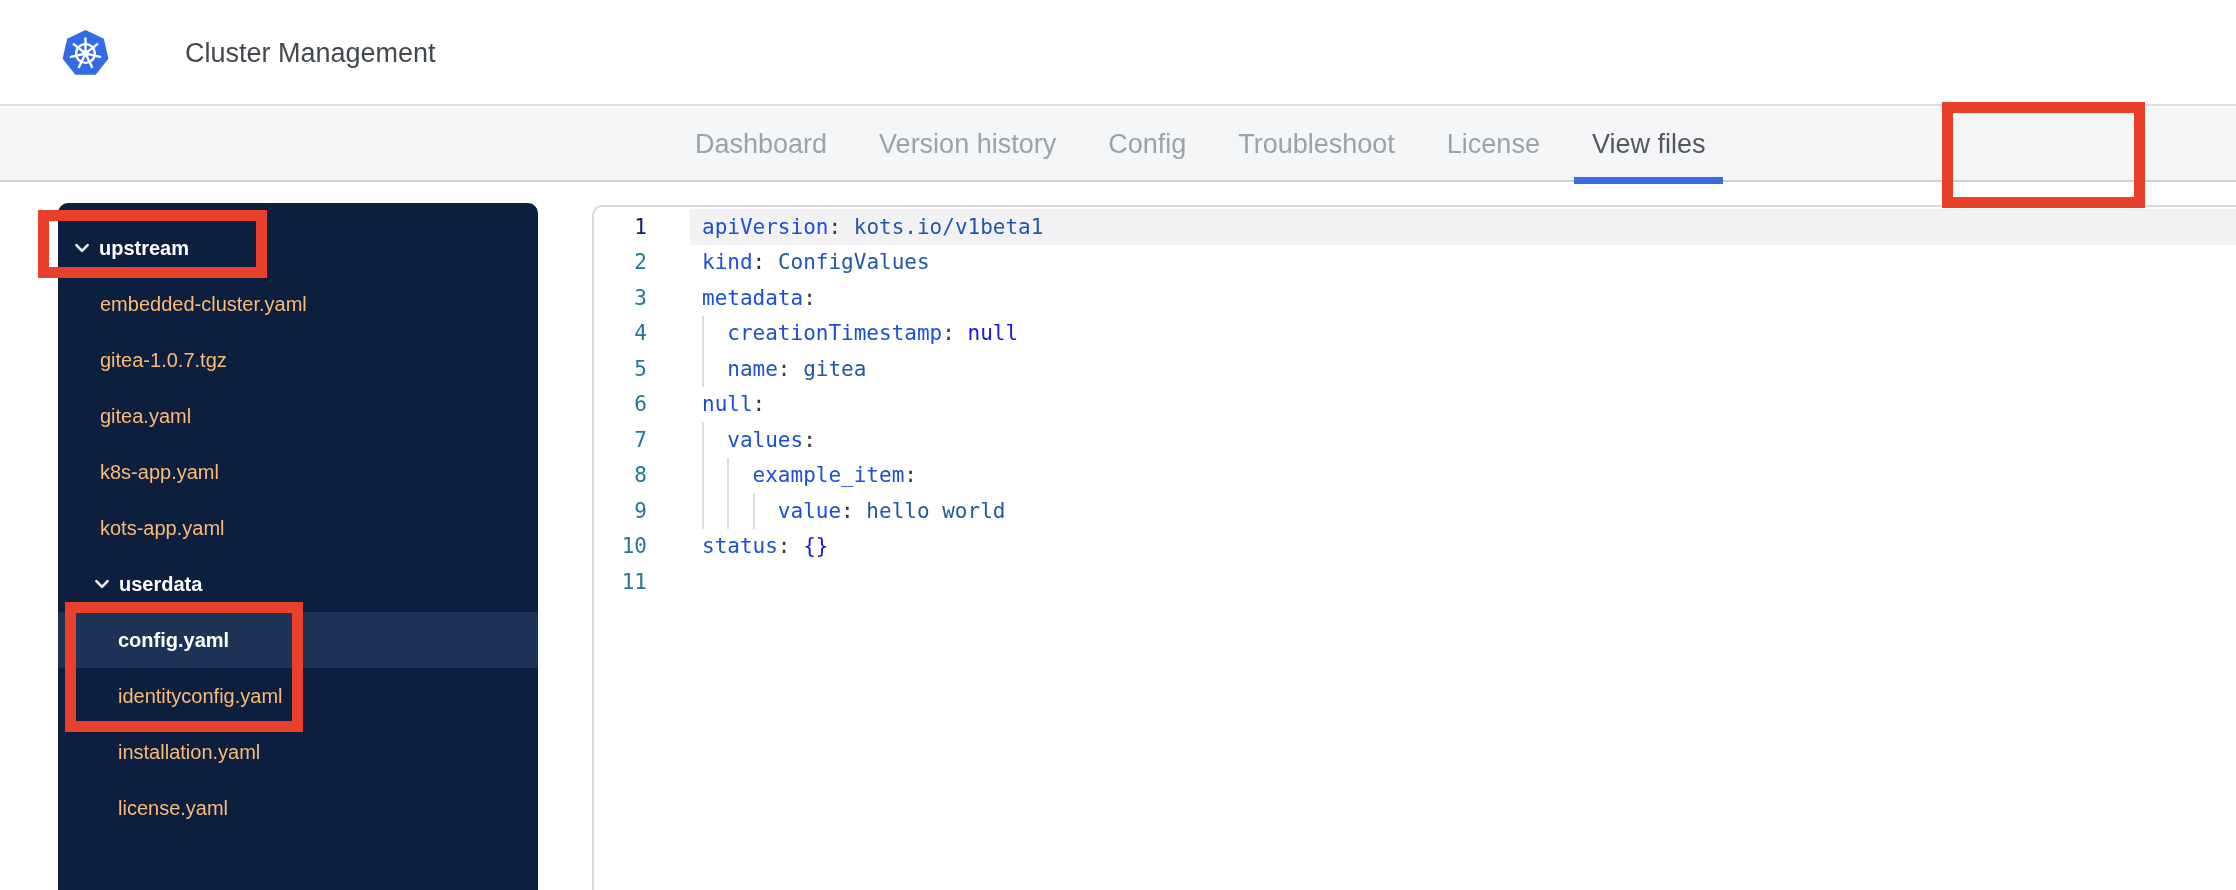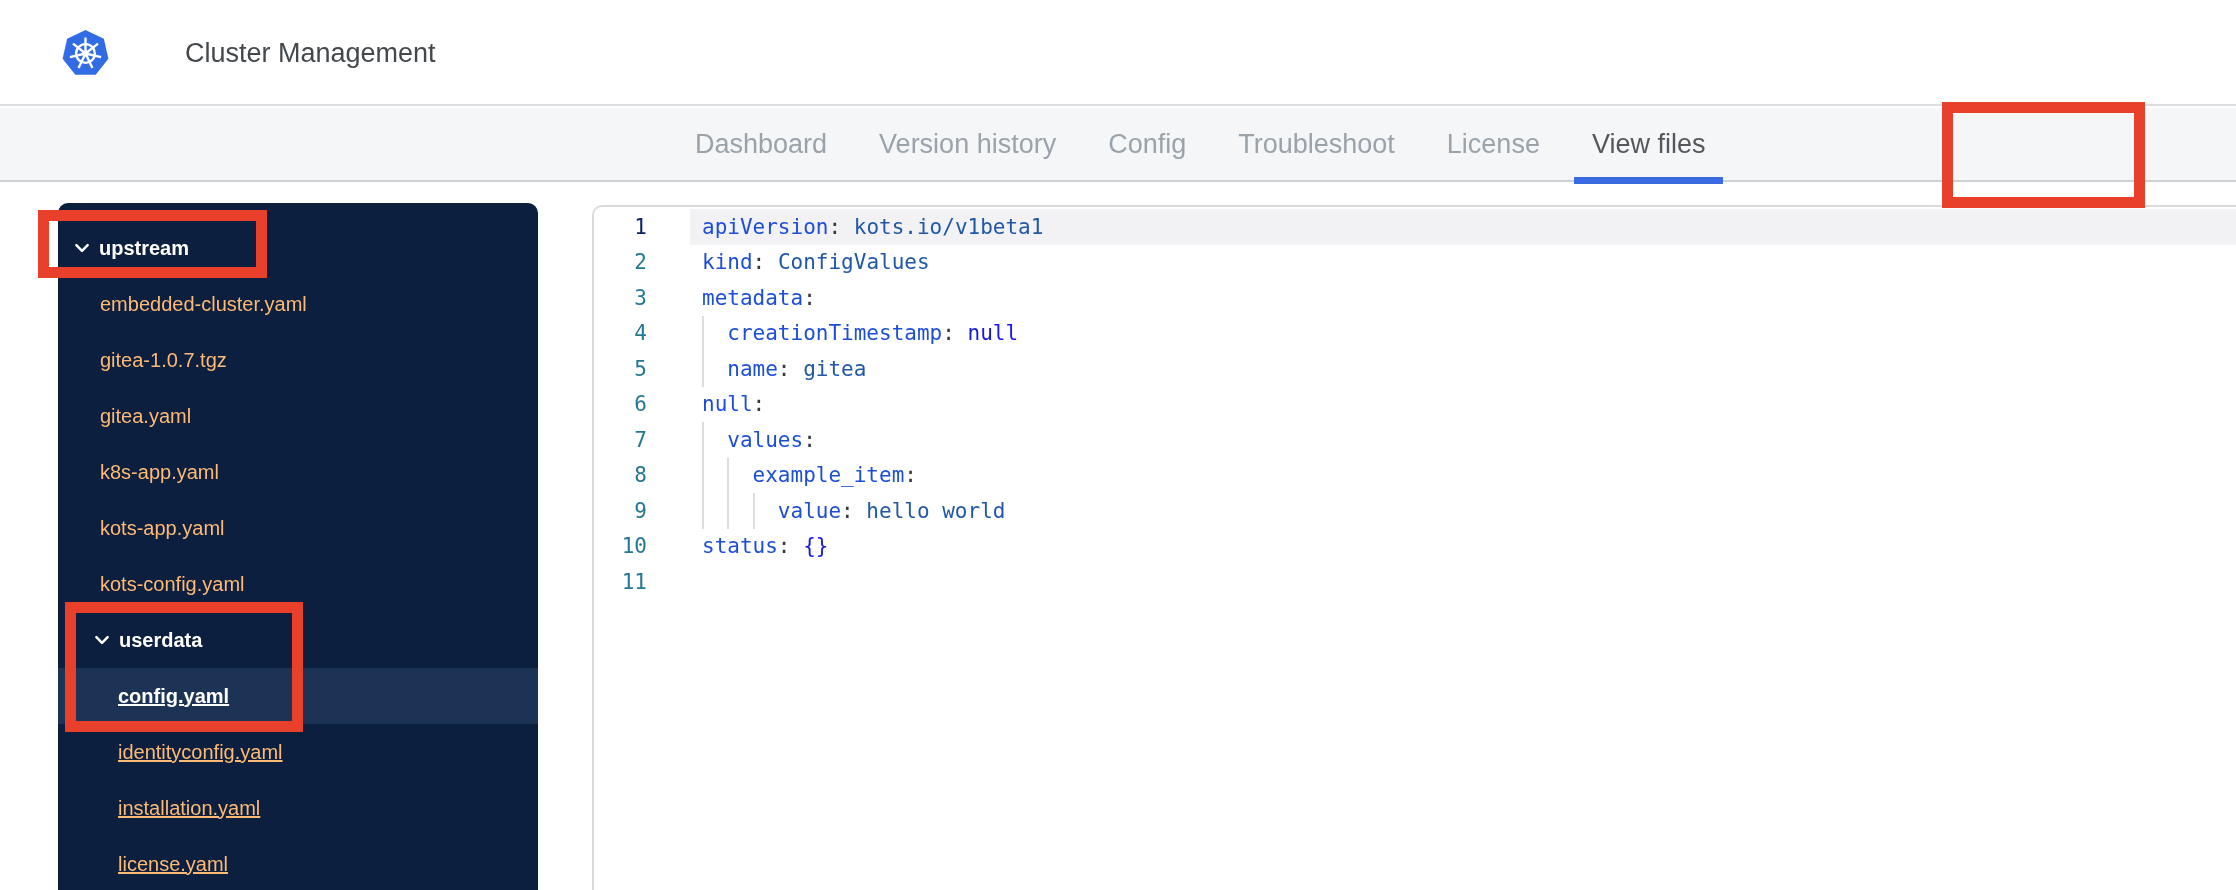--- a/index.html
+++ b/index.html
@@ -45,21 +45,21 @@
     position:absolute; left:58px; top:203px; width:480px; bottom:0;
     background:#0d1f3e; border-radius:10px 10px 0 0; padding-top:17px;
   }
   .tree-row { height:56px; display:flex; align-items:center; cursor:pointer; font-size:20px; }
   .tree-row.folder { color:#ffffff; font-weight:700; }
   .tree-row.file   { color:#fdba74; font-weight:400; }
   .tree-row.selected { background:#1d3355; color:#ffffff; font-weight:700; }
   .tree-row.folder.lv0 { padding-left:15px; }
   .tree-row.folder.lv1 { padding-left:35px; }
   .tree-row.file.lv1   { padding-left:42px; }
-  .tree-row.file.lv2   { padding-left:60px;text-decoration:underline; }
+  .tree-row.file.lv2   { padding-left:60px; }
   .chev { width:18px; height:18px; margin-right:8px; flex:none; display:inline-flex; }
 
   
   .editor {
     position:absolute; left:592px; top:205px; right:0; bottom:0;
     background:#fff; border-top:2px solid #d8dbde; border-left:2px solid #d8dbde;
     border-radius:10px 0 0 0; padding-top:2px;
     font-family:"DejaVu Sans Mono", monospace; font-size:21px;
   }
   .code-line { display:flex; height:35.5px; align-items:stretch; }
@@ -137,23 +137,20 @@
     </div>
     <div class="tree-row file lv1">
       <span>gitea.yaml</span>
     </div>
     <div class="tree-row file lv1">
       <span>k8s-app.yaml</span>
     </div>
     <div class="tree-row file lv1">
       <span>kots-app.yaml</span>
     </div>
-    <div class="tree-row file lv1">
-      <span>kots-config.yaml</span>
-    </div>
     <div class="tree-row folder lv1">
       <span class="chev">
         <svg viewBox="0 0 16 16" width="18" height="18">
           <path d="M3 5.5 L8 10.5 L13 5.5" fill="none" stroke="#ffffff" stroke-width="2.2" stroke-linecap="round" stroke-linejoin="round"></path>
         </svg>
       </span>
       <span>userdata</span>
     </div>
     <div class="tree-row file lv2 selected">
       <span>config.yaml</span>

